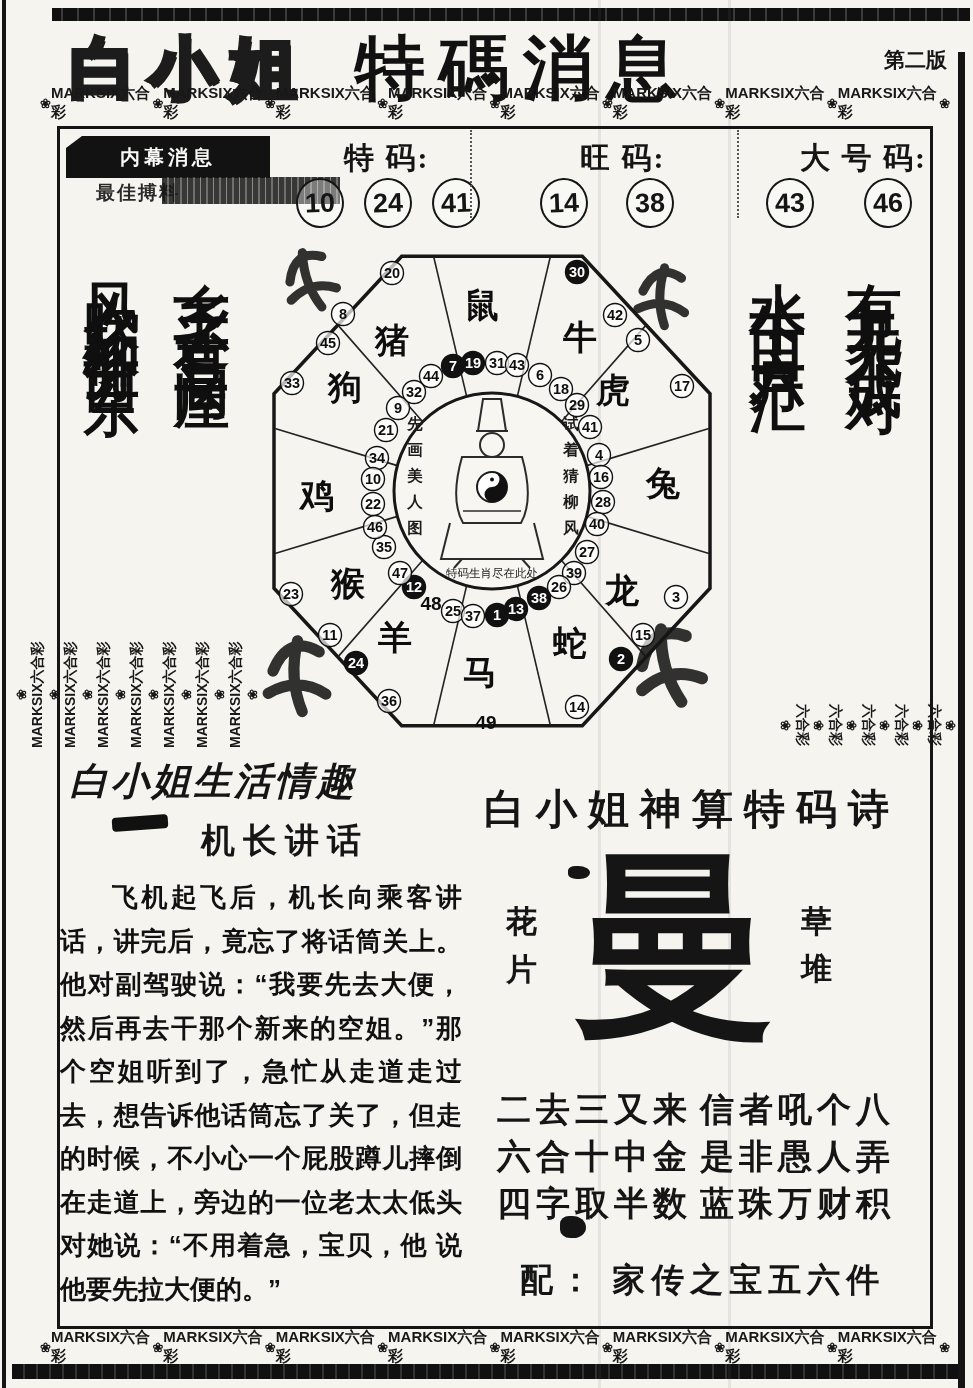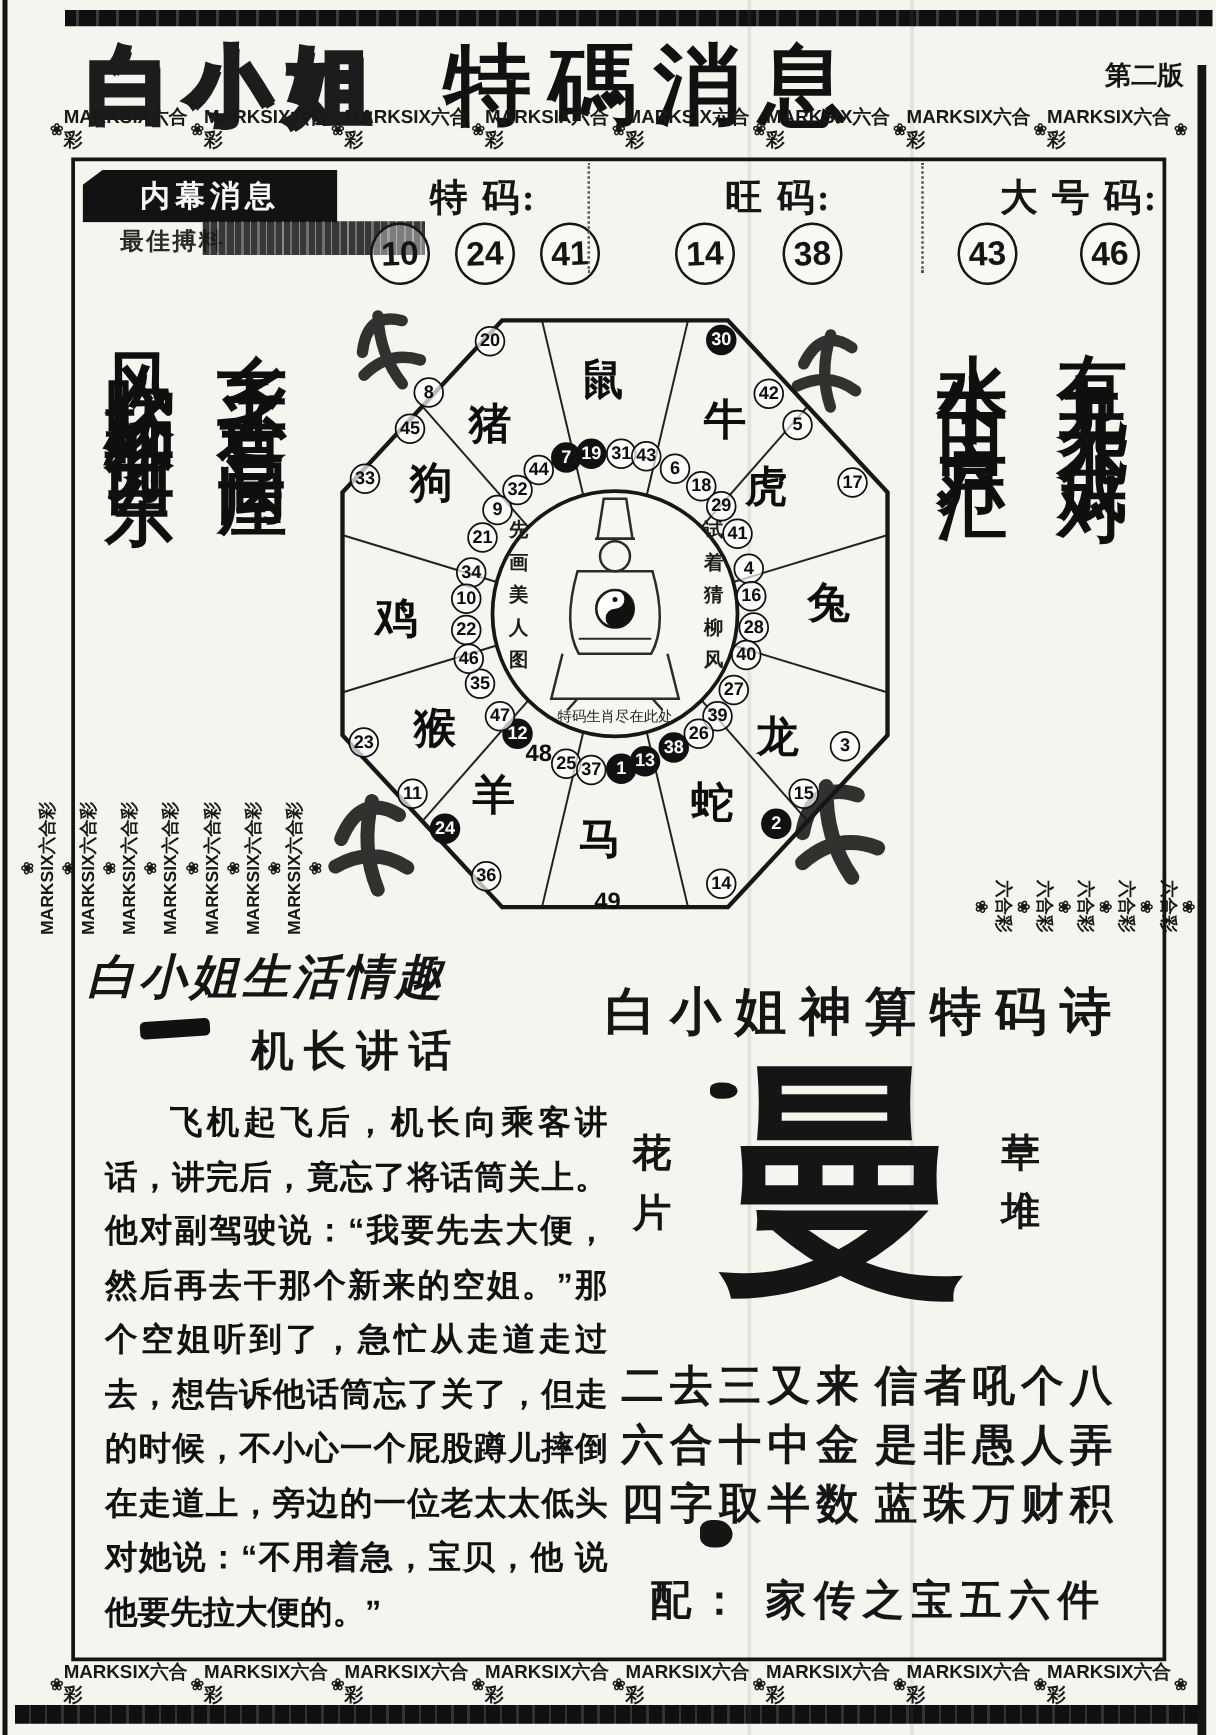--- a/index.html
+++ b/index.html
@@ -25,21 +25,21 @@
          font-family:"Liberation Sans",sans-serif;font-weight:700;color:#181818;}
   .strip-h{left:40px;width:910px;height:22px;font-size:15px;}
   .strip-top{top:92px;} .strip-bottom{top:1336px;}
   .strip-v{flex-direction:column;writing-mode:vertical-rl;text-orientation:sideways;font-size:14px;}
   .strip-left{left:14px;top:62px;width:36px;height:1266px;transform:rotate(180deg);}
   .strip-right{left:934px;top:130px;width:24px;height:1190px;}
   .flower{font-size:13px;letter-spacing:0;}
   
   .content-box{left:57px;top:126px;width:870px;height:1197px;border:3px solid #151515;background:transparent;}
   .insider{left:66px;top:136px;width:204px;height:42px;background:#121212;color:#f8f8f6;
-           font-size:24px;font-weight:700;letter-spacing:4px;display:flex;align-items:center;
+           font-size:20px;font-weight:700;letter-spacing:4px;display:flex;align-items:center;
            justify-content:center;clip-path:polygon(16px 0,100% 0,100% 100%,0 100%,0 12px);}
   .insider-sub{left:96px;top:180px;font-size:19px;font-weight:700;color:#2a2a2a;letter-spacing:2px;}
   .smear{left:162px;top:177px;width:178px;height:27px;opacity:.85;
          background:repeating-linear-gradient(90deg,#161616 0 5px,#585858 5px 7px,#161616 7px 12px,#777 12px 13px);}
   .grp-label{top:138px;font-size:30px;font-weight:700;letter-spacing:2px;margin-left:48px;}
   .circle-row{top:178px;display:flex;}
   .numcircle{width:44px;height:46px;border:2.5px solid #151515;border-radius:50%;
              display:flex;align-items:center;justify-content:center;
              font-size:27px;font-weight:700;font-family:"Liberation Sans",sans-serif;
              transform:rotate(-2deg);background:rgba(255,255,255,.35);}
@@ -47,21 +47,21 @@
   
   .vcol{top:238px;height:515px;writing-mode:vertical-rl;text-orientation:upright;
         font-size:56px;font-weight:900;letter-spacing:16px;
         font-family:"Liberation Sans",sans-serif;color:#0f0f0f;}
   
   .life-header{left:70px;top:756px;font-size:38px;font-style:italic;font-weight:700;letter-spacing:3px;}
   .life-blob{left:112px;top:816px;width:56px;height:14px;background:#111;border-radius:4px;transform:rotate(-4deg);}
   .life-title{left:120px;top:818px;width:330px;text-align:center;font-size:34px;font-weight:900;
               letter-spacing:8px;font-family:"Liberation Sans",sans-serif;}
   .story{left:60px;top:876px;width:402px;font-size:26px;font-weight:700;line-height:43.5px;
-         text-align:justify;font-family:"Liberation Sans",sans-serif;color:#111;padding-left:24px;}
+         text-align:justify;font-family:"Liberation Sans",sans-serif;color:#111;}
   .story p{margin:0;text-indent:2em;}
   
   .poem-title{left:462px;top:782px;width:460px;text-align:center;font-size:41px;font-weight:700;letter-spacing:11px;}
   .vnote{top:880px;writing-mode:vertical-rl;text-orientation:upright;font-size:31px;font-weight:600;letter-spacing:24px;}
   .bigchar{left:558px;top:842px;width:234px;text-align:center;font-size:200px;line-height:1.05;font-weight:900;}
   .poem-col{top:1086px;font-size:34px;font-weight:700;letter-spacing:5px;line-height:47px;white-space:nowrap;}
   .inkdot{background:#151515;border-radius:40% 60% 55% 45%;}
   .poem-footer{left:520px;top:1258px;font-size:33px;font-weight:700;letter-spacing:6px;}
   
   .wheel{left:252px;top:243px;width:482px;height:500px;}

